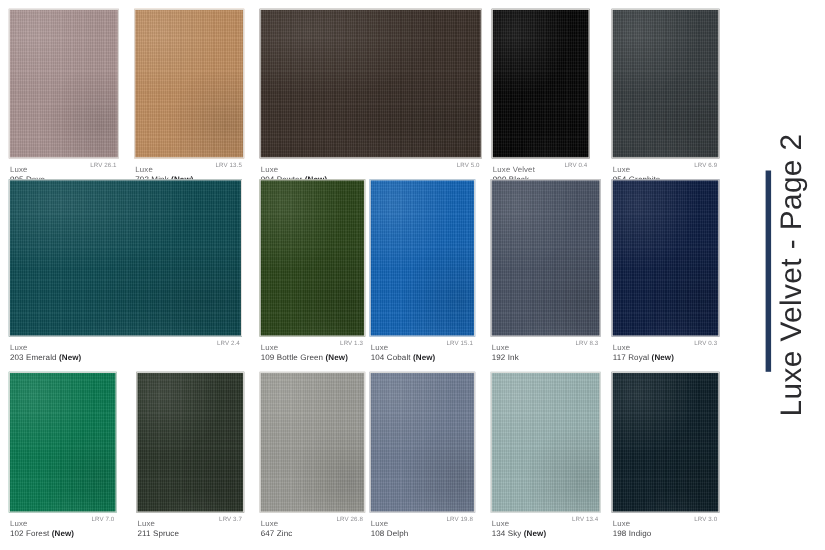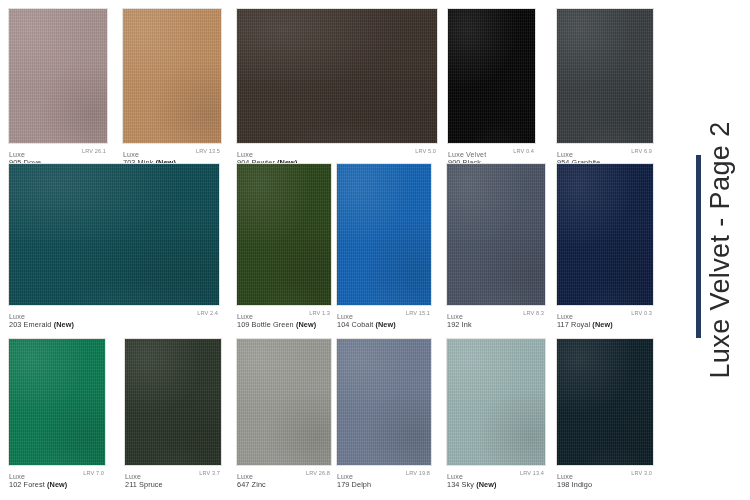--- a/index.html
+++ b/index.html
@@ -331,21 +331,21 @@
       <div class="cell" style="left: 336px; top: 338px; width: 96px; height: 152px;">
         <div style="position: absolute; left: 0px; top: 0px; width: 96px; height: 128px;">
           <div class="chip" style="background: rgb(110, 123, 146);">
             <div class="tex-c"></div>
             <div class="tex-a"></div>
             <div class="tex-b"></div>
           </div>
         </div>
         <div class="caption" style="top: 130px;">
           <div class="cap-top"><span class="brand">Luxe</span><span class="lrv">LRV 19.8</span></div>
-          <div class="cap-bot"><span class="nm">179 Delph</span></div>
+          <div class="cap-bot"><span class="nm">108 Delph</span></div>
         </div>
       </div>
       <div class="cell" style="left: 446px; top: 338px; width: 100px; height: 152px;">
         <div style="position: absolute; left: 0px; top: 0px; width: 100px; height: 128px;">
           <div class="chip" style="background: rgb(154, 180, 179);">
             <div class="tex-c"></div>
             <div class="tex-a"></div>
             <div class="tex-b"></div>
           </div>
         </div>

